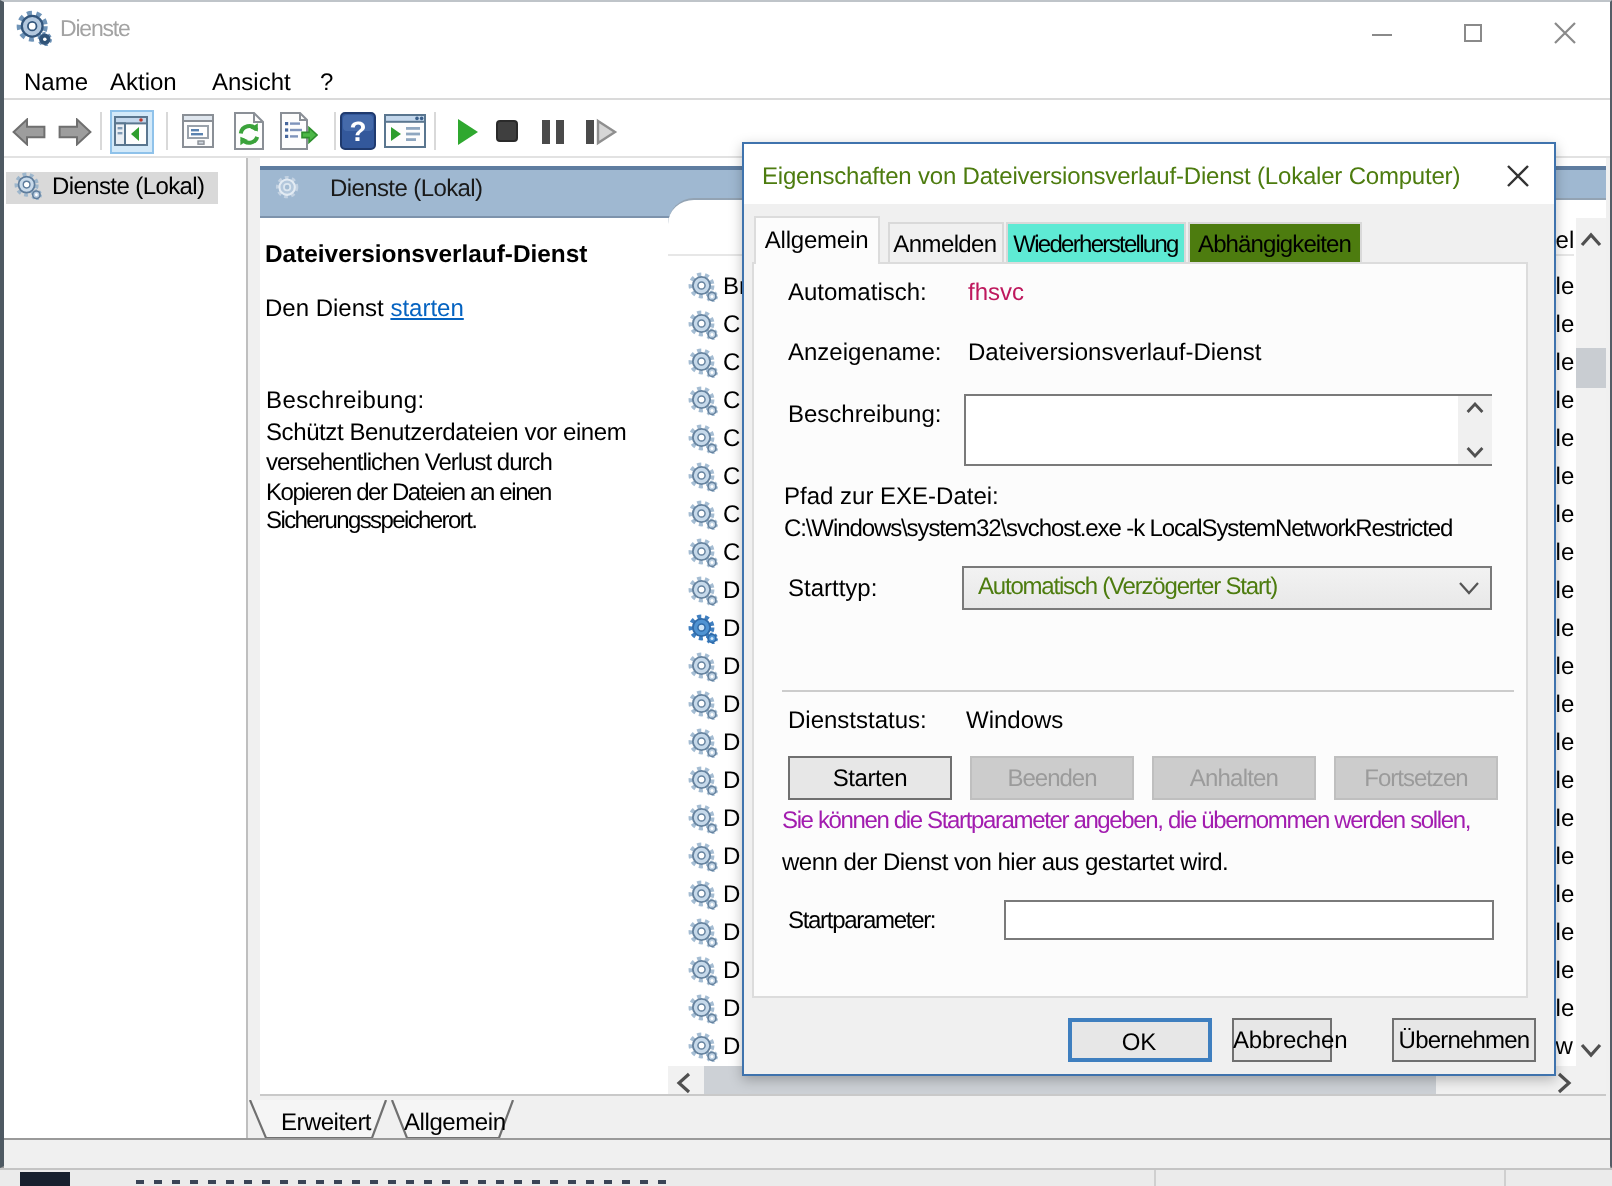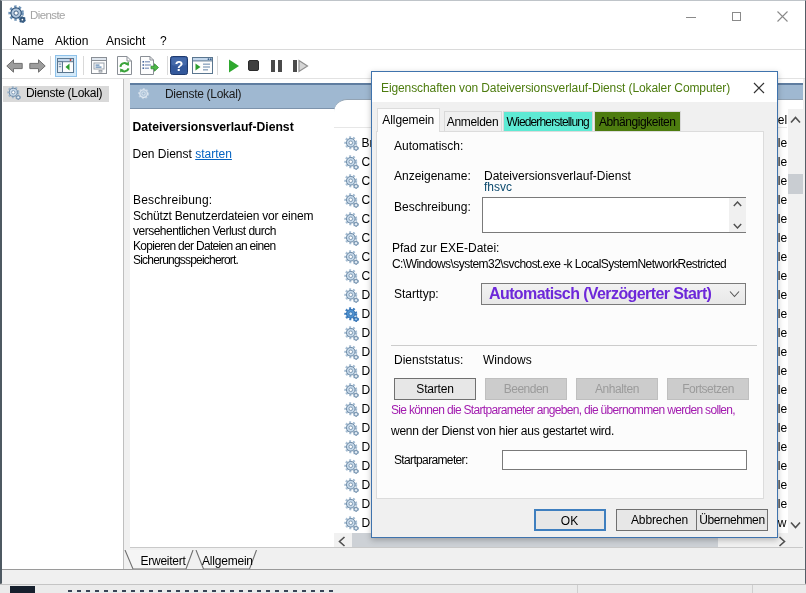--- a/index.html
+++ b/index.html
@@ -463,46 +463,46 @@
 <div style="position:absolute;left:381px;top:80.0px;height:16px;line-height:16px;font-size:12px;color:#4d7c0f;font-weight:normal;letter-spacing:-0.1px;white-space:nowrap;">Eigenschaften von Dateiversionsverlauf-Dienst (Lokaler Computer)</div>
 <svg class="abs" style="left:753px;top:81.5px;" width="12" height="12" viewBox="0 0 12 12">
       <path d="M1,1 L11,11 M11,1 L1,11" stroke="#333" stroke-width="1.2" fill="none"></path>
     </svg>
 <div style="position:absolute;left:375.5px;top:131px;width:388px;height:367.5px;background:#fcfcfc;border:1px solid #dcdcdc;"></div>
 <div style="position:absolute;left:376.5px;top:108px;width:63.5px;height:23.5px;background:#fcfcfc;border:1px solid #dcdcdc;border-bottom:none;z-index:5;text-align:center;line-height:23px;font-size:12px;letter-spacing:-0.1px;">Allgemein</div>
 <div style="position:absolute;left:443.5px;top:111px;width:58px;height:20px;background:#f0f0f0;border:1px solid #d9d9d9;border-bottom:none;text-align:center;line-height:20px;font-size:12px;letter-spacing:-0.3px;">Anmelden</div>
 <div style="position:absolute;left:503px;top:111px;width:89.5px;height:20px;background:#5eead4;border:1px solid #d9d9d9;border-bottom:none;text-align:center;line-height:20px;font-size:12px;letter-spacing:-0.85px;">Wiederherstellung</div>
 <div style="position:absolute;left:594px;top:111px;width:86.5px;height:20px;background:#4d7c0f;border:1px solid #d9d9d9;border-bottom:none;text-align:center;line-height:20px;font-size:12px;letter-spacing:-0.45px;">Abhängigkeiten</div>
 <div style="position:absolute;left:394px;top:138.5px;height:15px;line-height:15px;font-size:12px;color:#000;font-weight:normal;letter-spacing:0px;white-space:nowrap;">Automatisch:</div>
-<div style="position:absolute;left:484px;top:138.5px;height:15px;line-height:15px;font-size:12px;color:#0c4a6e;font-weight:normal;letter-spacing:0px;white-space:nowrap;margin-top:41px;">fhsvc</div>
+<div style="position:absolute;left:484px;top:138.5px;height:15px;line-height:15px;font-size:12px;color:#be185d;font-weight:normal;letter-spacing:0px;white-space:nowrap;">fhsvc</div>
 <div style="position:absolute;left:394px;top:168.5px;height:15px;line-height:15px;font-size:12px;color:#000;font-weight:normal;letter-spacing:0px;white-space:nowrap;">Anzeigename:</div>
 <div style="position:absolute;left:484px;top:168.5px;height:15px;line-height:15px;font-size:12px;color:#000;font-weight:normal;letter-spacing:0px;white-space:nowrap;">Dateiversionsverlauf-Dienst</div>
 <div style="position:absolute;left:394px;top:199.5px;height:15px;line-height:15px;font-size:12px;color:#000;font-weight:normal;letter-spacing:0px;white-space:nowrap;">Beschreibung:</div>
 <div style="position:absolute;left:481.5px;top:196.5px;width:264.5px;height:36.5px;background:#ffffff;border:1px solid #7a7a7a;"></div>
 <div style="position:absolute;left:729px;top:197.5px;width:16.5px;height:34.5px;background:#f0f0f0;"></div>
 <svg class="abs" style="left:733px;top:201px;" width="9" height="6" viewBox="0 0 9 6">
       <path d="M0.8,5 L4.5,1 L8.2,5" fill="none" stroke="#505050" stroke-width="1.4"></path>
     </svg>
 <svg class="abs" style="left:733px;top:223px;" width="9" height="6" viewBox="0 0 9 6">
       <path d="M0.8,1 L4.5,5 L8.2,1" fill="none" stroke="#505050" stroke-width="1.4"></path>
     </svg>
 <div style="position:absolute;left:392px;top:241.0px;height:15px;line-height:15px;font-size:12px;color:#000;font-weight:normal;letter-spacing:0px;white-space:nowrap;">Pfad zur EXE-Datei:</div>
 <div style="position:absolute;left:392px;top:257.0px;height:15px;line-height:15px;font-size:12px;color:#000;font-weight:normal;letter-spacing:-0.55px;white-space:nowrap;">C:\Windows\system32\svchost.exe -k LocalSystemNetworkRestricted</div>
 <div style="position:absolute;left:394px;top:286.5px;height:15px;line-height:15px;font-size:12px;color:#000;font-weight:normal;letter-spacing:0px;white-space:nowrap;">Starttyp:</div>
 <div style="position:absolute;left:481px;top:283px;width:265px;height:21.5px;background:linear-gradient(#f2f2f2,#e8e8e8);border:1px solid #7a7a7a;"></div>
-<div style="position:absolute;left:489px;top:286.3px;height:15px;line-height:15px;font-size:16px;color:#6d28d9;font-weight:bold;letter-spacing:-0.6px;white-space:nowrap;">Automatisch (Verzögerter Start)</div>
+<div style="position:absolute;left:489px;top:286.3px;height:15px;line-height:15px;font-size:12px;color:#4d7c0f;font-weight:normal;letter-spacing:-0.6px;white-space:nowrap;">Automatisch (Verzögerter Start)</div>
 <svg class="abs" style="left:729px;top:290px;" width="11" height="8" viewBox="0 0 11 8">
       <path d="M1,1.5 L5.5,6.5 L10,1.5" fill="none" stroke="#555" stroke-width="1.1"></path>
     </svg>
 <div style="position:absolute;left:391px;top:345px;width:366px;height:1px;background:#cccccc;"></div>
 <div style="position:absolute;left:394px;top:353.0px;height:15px;line-height:15px;font-size:12px;color:#000;font-weight:normal;letter-spacing:0px;white-space:nowrap;">Dienststatus:</div>
 <div style="position:absolute;left:483px;top:353.0px;height:15px;line-height:15px;font-size:12px;color:#000;font-weight:normal;letter-spacing:0px;white-space:nowrap;">Windows</div>
 <div style="position:absolute;left:394px;top:378px;width:82px;height:22px;background:#e7e7e7;border:1px solid #707070;text-align:center;line-height:20px;font-size:12px;color:#000;letter-spacing:-0.2px;">Starten</div>
 <div style="position:absolute;left:485px;top:378px;width:82px;height:22px;background:#cccccc;border:1px solid #bfbfbf;text-align:center;line-height:20px;font-size:12px;color:#9b9b9b;letter-spacing:-0.5px;">Beenden</div>
 <div style="position:absolute;left:576px;top:378px;width:82px;height:22px;background:#cccccc;border:1px solid #bfbfbf;text-align:center;line-height:20px;font-size:12px;color:#9b9b9b;letter-spacing:-0.4px;">Anhalten</div>
 <div style="position:absolute;left:667px;top:378px;width:82px;height:22px;background:#cccccc;border:1px solid #bfbfbf;text-align:center;line-height:20px;font-size:12px;color:#9b9b9b;letter-spacing:-0.5px;">Fortsetzen</div>
 <div style="position:absolute;left:391px;top:403px;height:15px;line-height:15px;font-size:12px;color:#a21caf;font-weight:normal;letter-spacing:-0.68px;white-space:nowrap;">Sie können die Startparameter angeben, die übernommen werden sollen,</div>
 <div style="position:absolute;left:391px;top:423.5px;height:15px;line-height:15px;font-size:12px;color:#000;font-weight:normal;letter-spacing:-0.25px;white-space:nowrap;">wenn der Dienst von hier aus gestartet wird.</div>
 <div style="position:absolute;left:394px;top:453.0px;height:15px;line-height:15px;font-size:12px;color:#000;font-weight:normal;letter-spacing:-0.65px;white-space:nowrap;">Startparameter:</div>
 <div style="position:absolute;left:501.5px;top:450px;width:245px;height:20px;background:#ffffff;border:1px solid #7a7a7a;"></div>
 <div style="position:absolute;left:533.5px;top:508.5px;width:72px;height:22px;background:#e7e7e7;border:2px solid #3f7fbf;text-align:center;line-height:20px;font-size:12px;color:#000;letter-spacing:0px;">OK</div>
-<div style="position:absolute;left:615.5px;top:508.5px;width:88px;height:22px;background:#e7e7e7;border:1px solid #707070;text-align:center;line-height:20px;font-size:12px;color:#000;letter-spacing:-0.1px;">Abbrechen</div>
+<div style="position:absolute;left:615.5px;top:508.5px;width:50px;height:22px;background:#e7e7e7;border:1px solid #707070;text-align:center;line-height:20px;font-size:12px;color:#000;letter-spacing:-0.1px;">Abbrechen</div>
 <div style="position:absolute;left:696px;top:508.5px;width:72px;height:22px;background:#e7e7e7;border:1px solid #707070;text-align:center;line-height:20px;font-size:12px;color:#000;letter-spacing:-0.4px;">Übernehmen</div>
 </div>
 </body></html>

